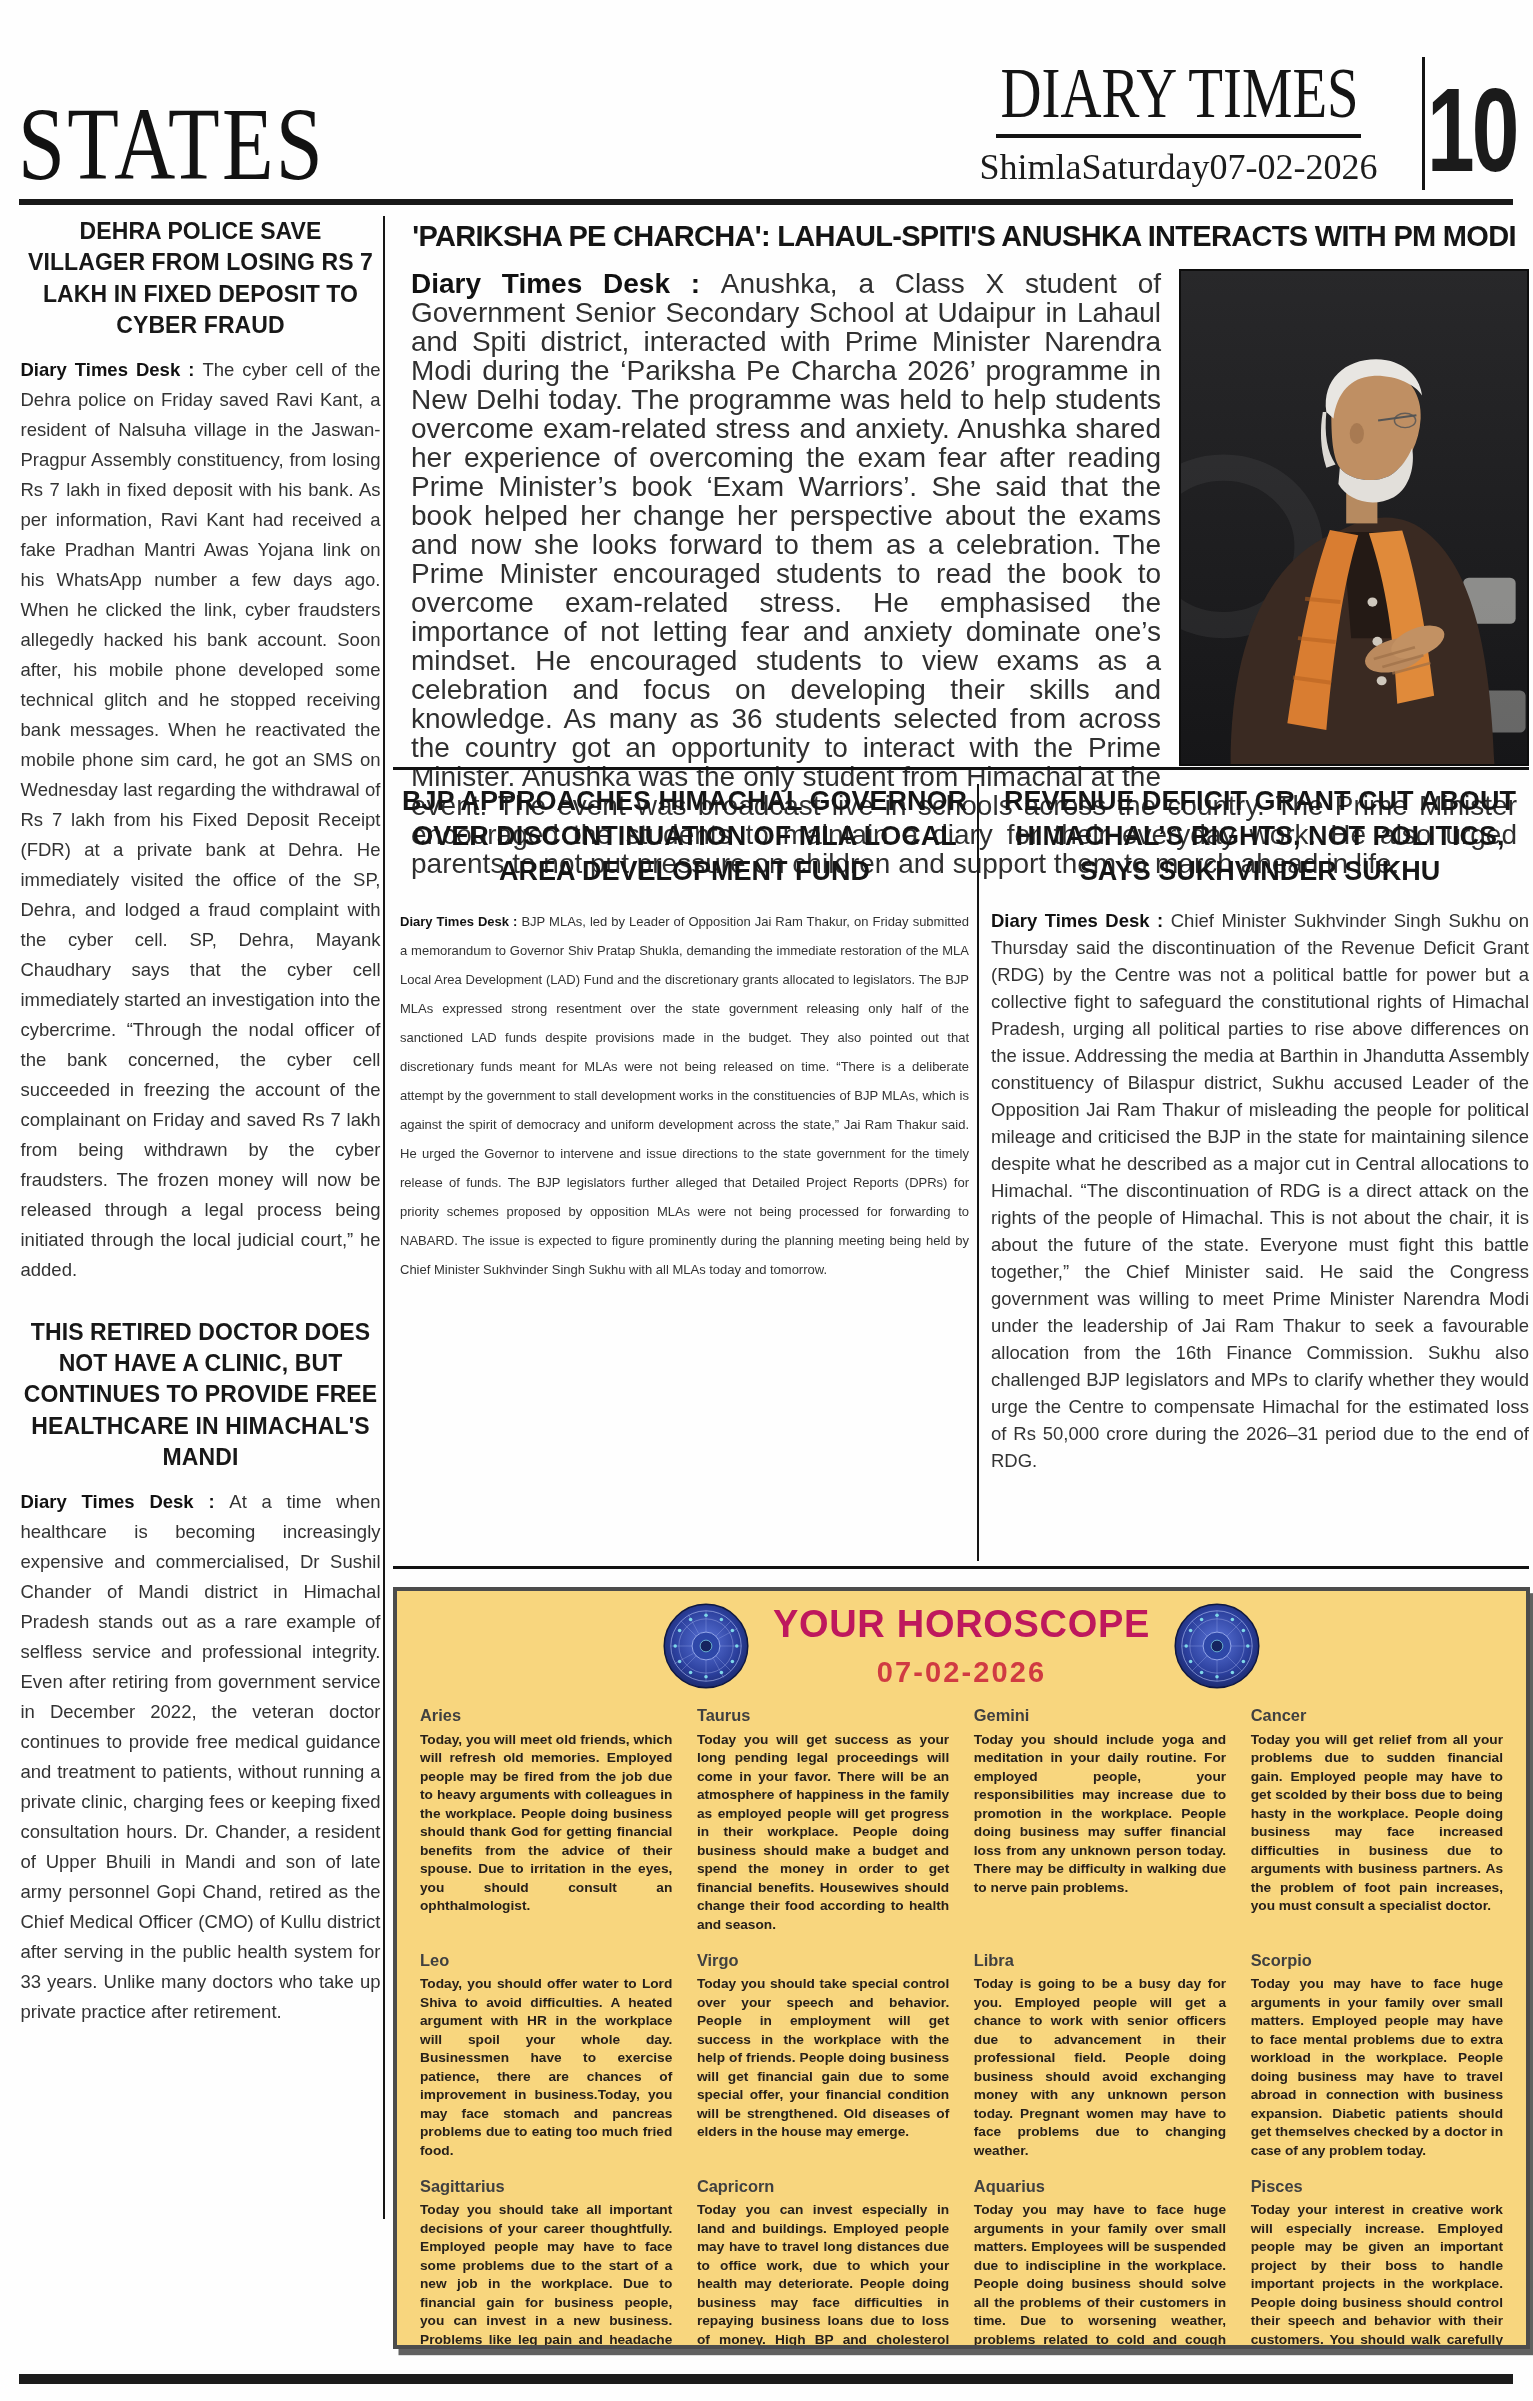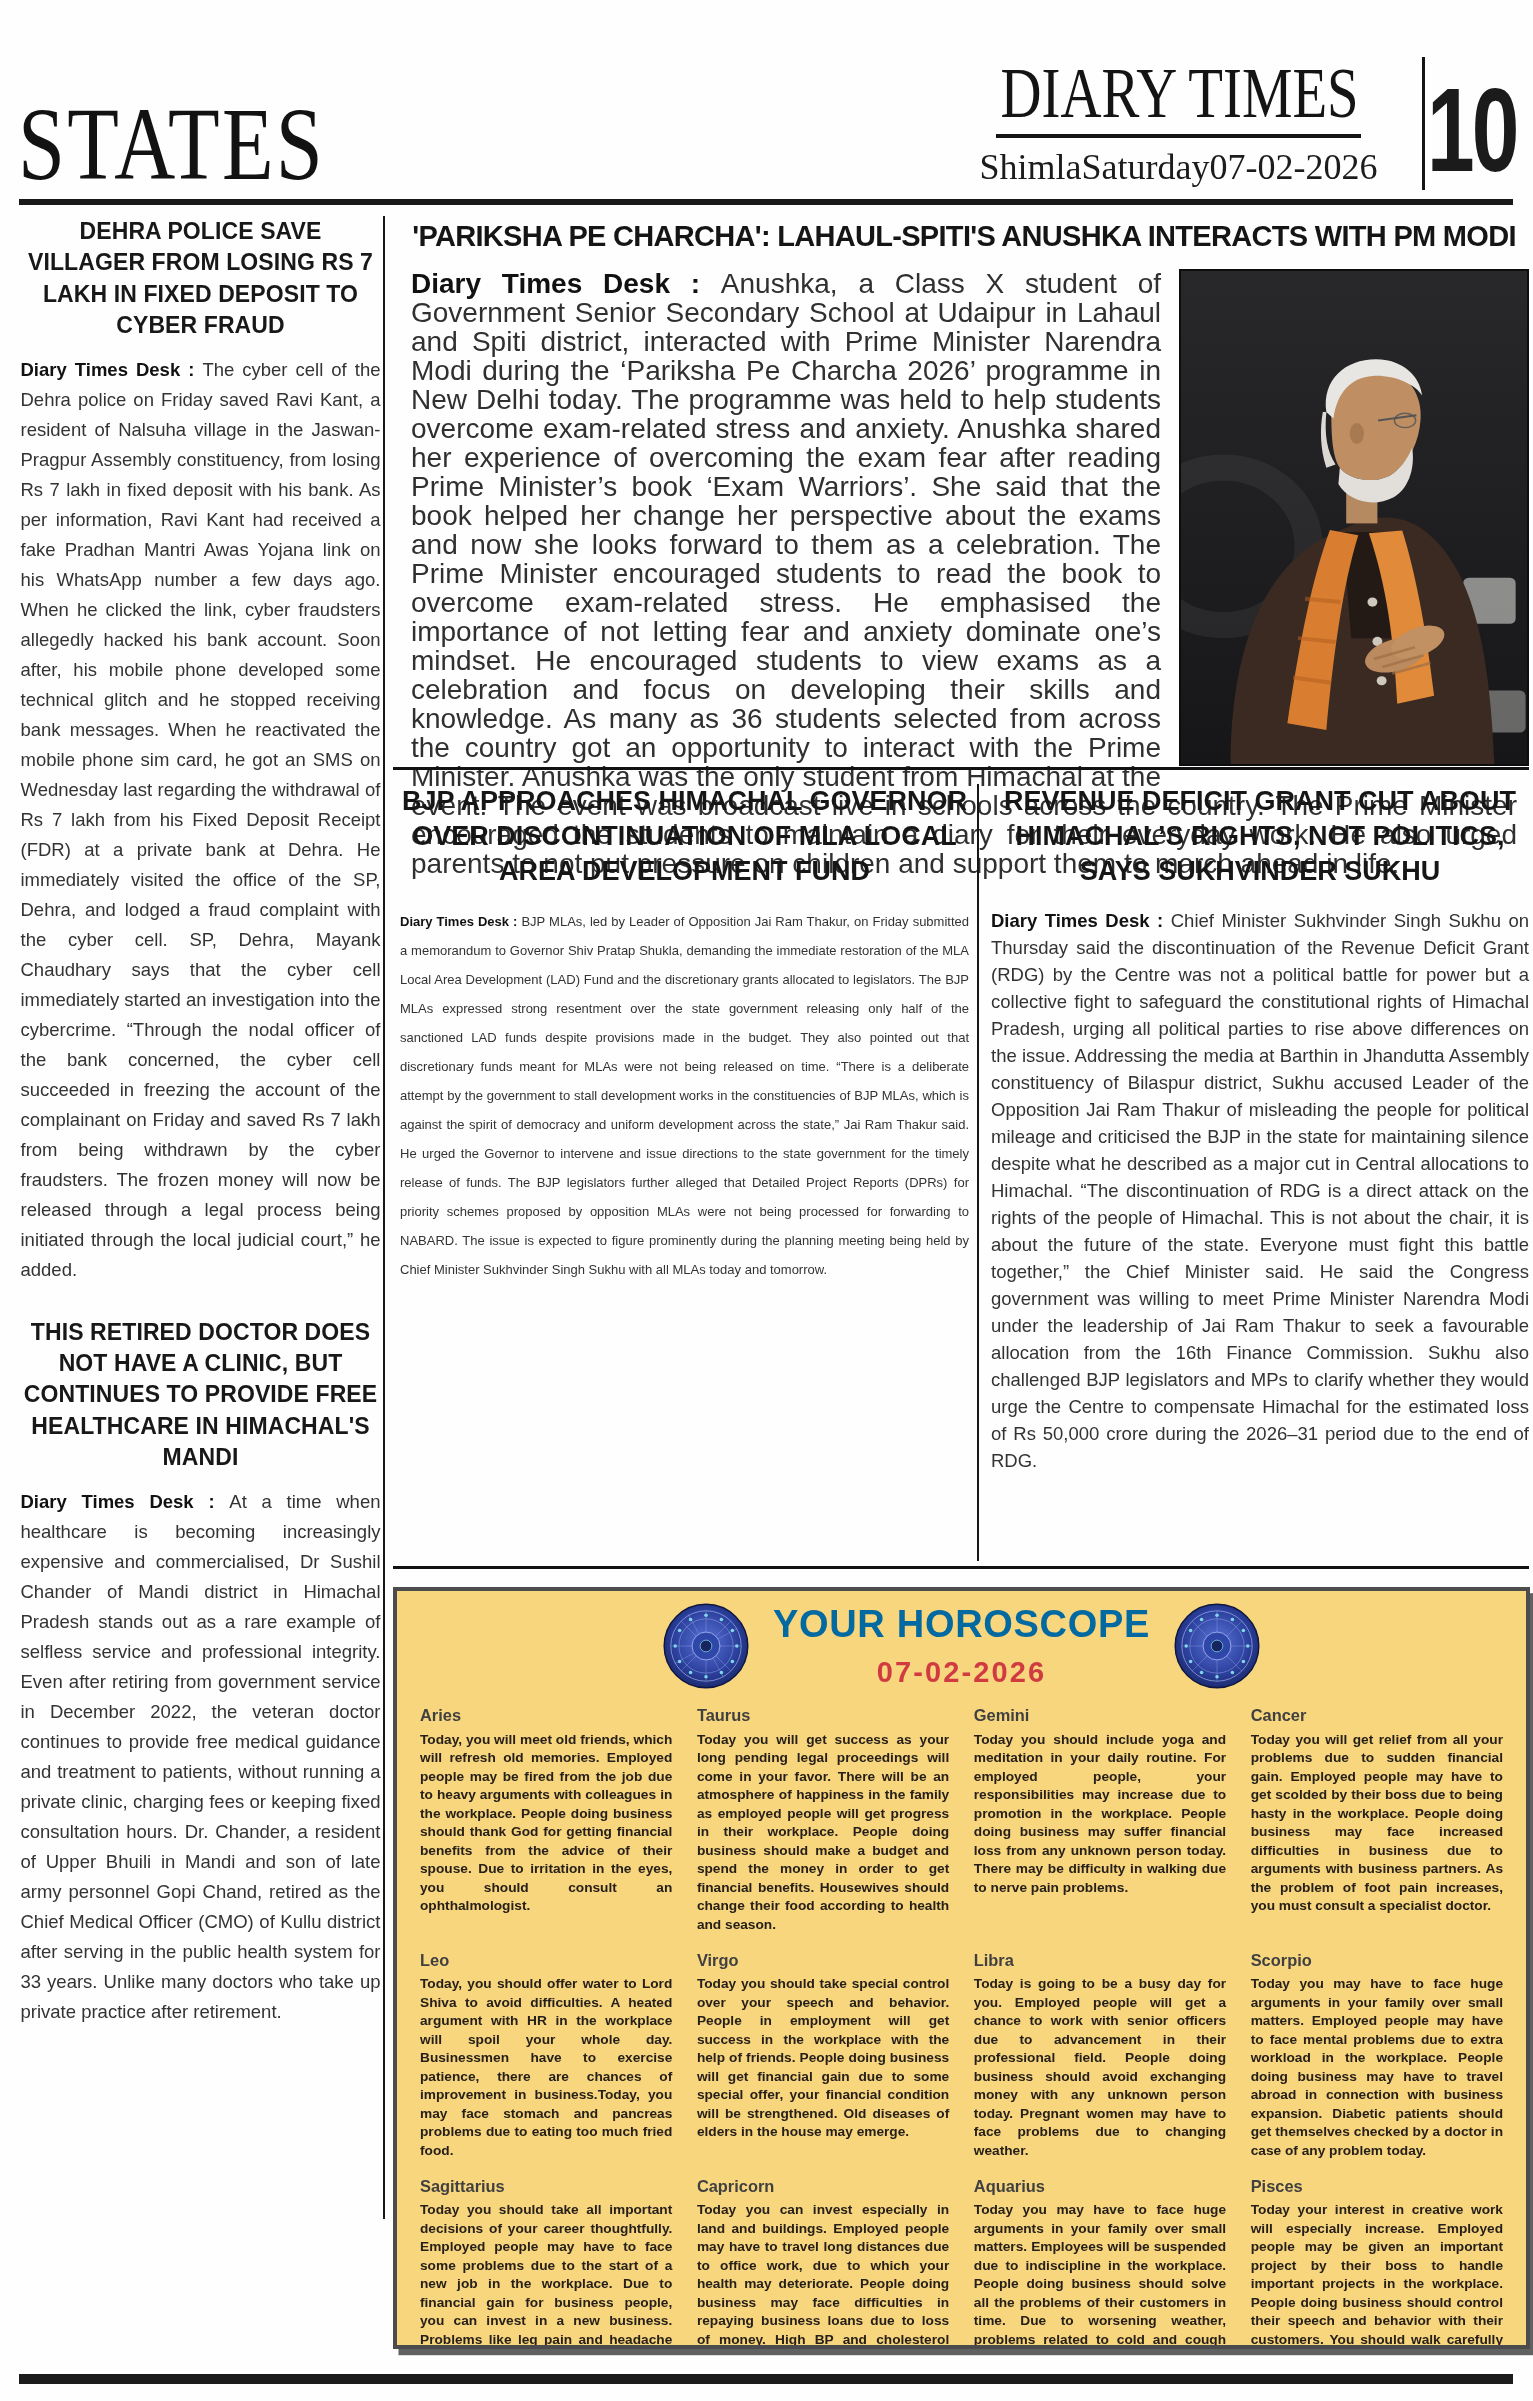--- a/index.html
+++ b/index.html
@@ -54,21 +54,21 @@
   .bjp .body { font-size:13px; line-height:29px; text-align:justify; color:#333; margin:0; }
   .rdg { left:991px; top:784px; width:538px; }
   .rdg .body { font-size:18.5px; line-height:27px; text-align:justify; color:#333; margin:0; }
 
   
   .horoscope { position:absolute; left:393px; top:1587px; width:1137px; height:762px;
                background:#f8d67e; border:4.1px solid #4c4c4c; box-sizing:border-box;
                box-shadow:5.5px 6.2px 0 #616161; overflow:hidden; }
   .horo-head { display:flex; align-items:center; justify-content:center; gap:23px; padding-top:11px; }
   .horo-title-block { text-align:center; }
-  .horo-title { font-size:38px; font-weight:800; color:#0369a1; letter-spacing:0.7px; }
+  .horo-title { font-size:38px; font-weight:800; color:#be185d; letter-spacing:0.7px; }
   .horo-date { margin-top:9.6px; font-size:29px; font-weight:800; color:#d03b42; letter-spacing:2.1px; }
   .wheel { width:88px; height:88px; }
   .horo-grid { margin-top:16.4px; padding:0 23px; display:grid; grid-template-columns:repeat(4,1fr);
                column-gap:24.6px; row-gap:16.4px; }
   .horo-entry h3 { margin:0 0 5.5px; font-size:16.4px; font-weight:800; color:#404040; }
   .horo-entry p { margin:0; font-size:13.7px; line-height:18.5px; font-weight:600;
                   color:#27201a; text-align:justify; }
 </style>
 </head>
 <body>

